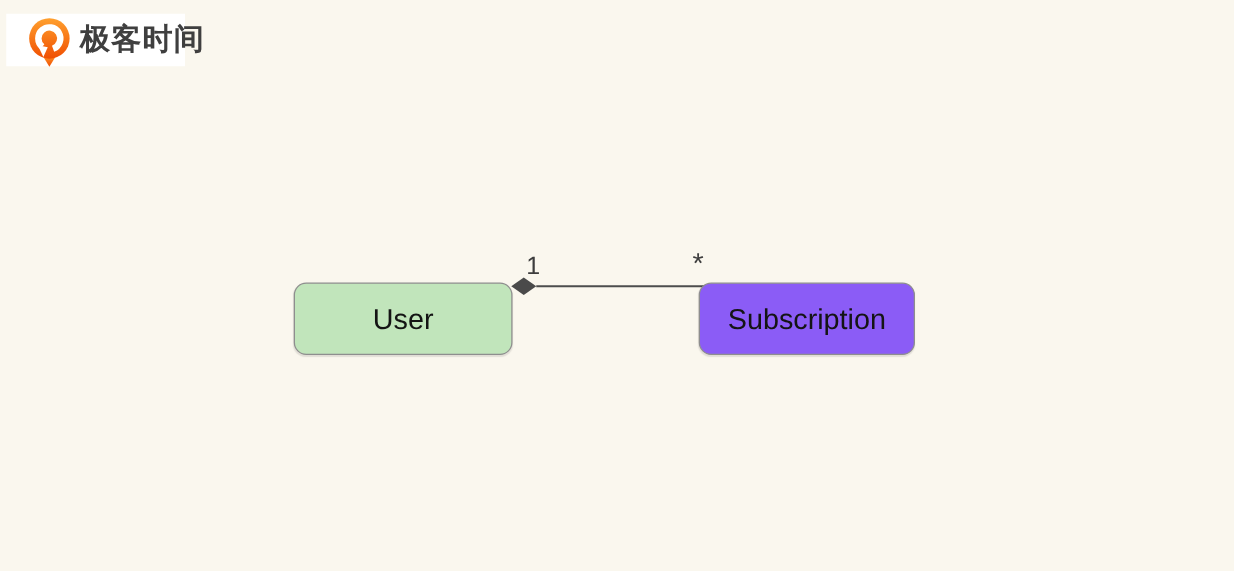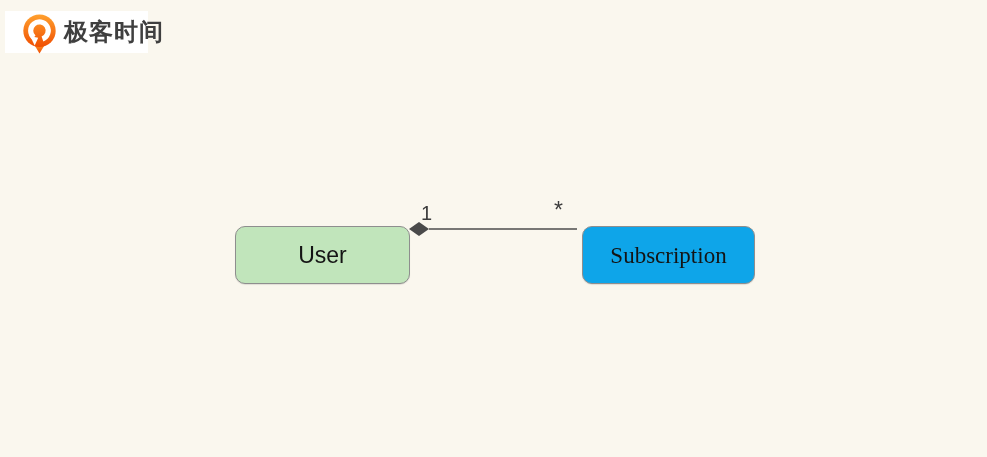--- a/index.html
+++ b/index.html
@@ -63,24 +63,23 @@
     font-weight: 400;
     color: #141414;
     line-height: 1;
   }
   .node-user {
     left: 235px;
     width: 175px;
     background: #c1e5bb;
   }
   .node-subscription {
-    left: 582px;
+    left: 559px;
     width: 173px;
-    background: #0ea5e9;
-    font-family: Liberation Serif, serif;
+    background: #8b5cf6;
   }
 
   
   .edge-svg {
     position: absolute;
     left: 0;
     top: 0;
     width: 987px;
     height: 457px;
     pointer-events: none;

